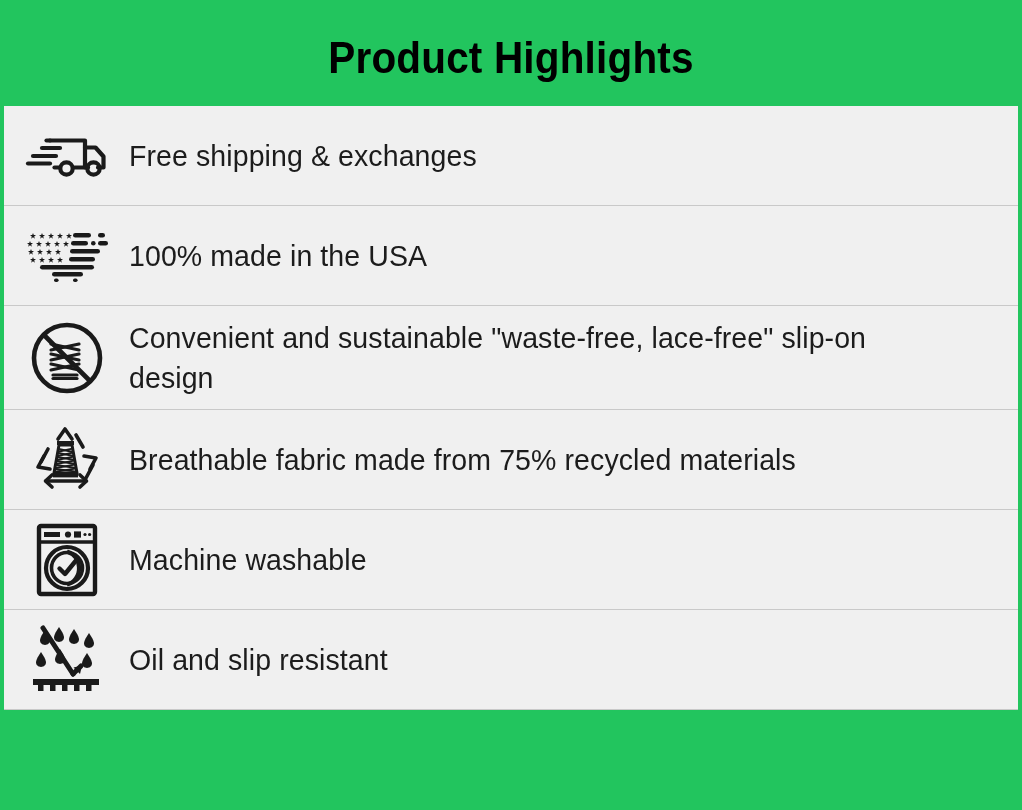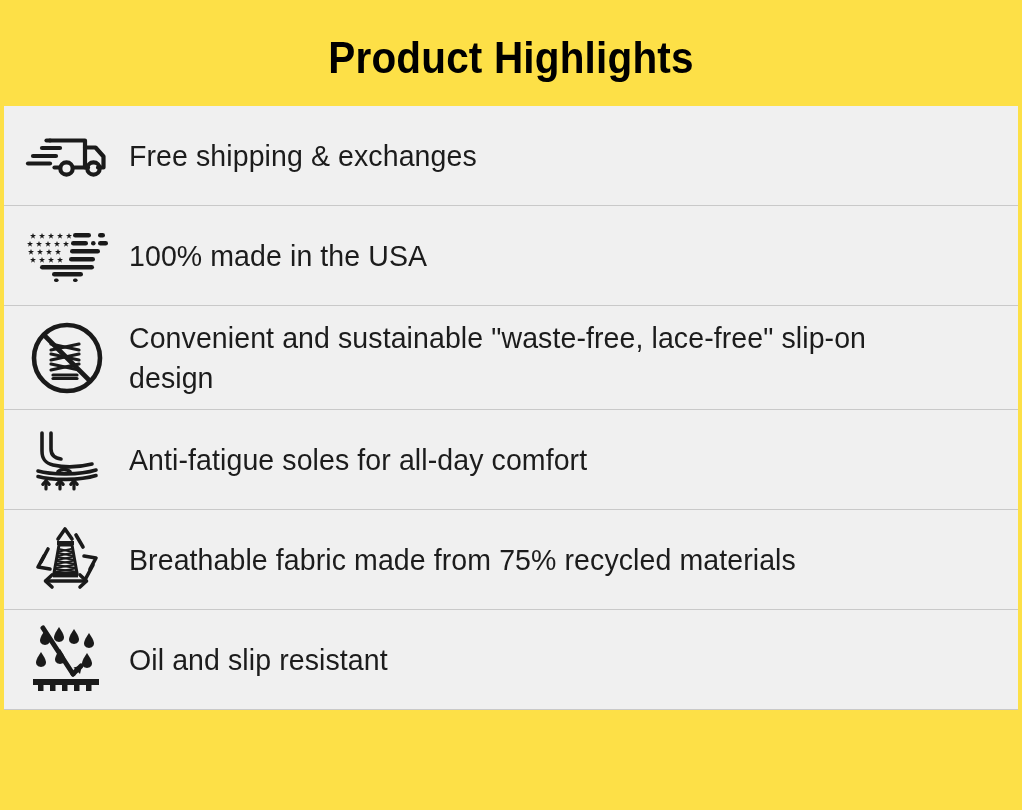--- a/index.html
+++ b/index.html
@@ -11,21 +11,21 @@
     width: 1022px;
     height: 810px;
     background: #f0f0f0;
     font-family: "Liberation Sans", sans-serif;
     color: #141414;
     overflow: hidden;
   }
   .page {
     width: 1022px;
     height: 810px;
-    background: #fde047;
+    background: #22c55e;
     position: relative;
     box-sizing: border-box;
   }
   .page-title {
     text-align: center;
     font-family: "Liberation Sans", sans-serif;
     font-weight: bold;
     font-size: 44px;
     letter-spacing: 0.2px;
     color: #000000;
@@ -177,42 +177,20 @@
             <clipPath id="lacesClip">
               <circle cx="38" cy="38" r="30"></circle>
             </clipPath>
           </defs>
           <line x1="15" y1="15" x2="61" y2="61" stroke="#1a1a1a" stroke-width="4.6" stroke-linecap="round"></line>
         </svg>
       </div>
       <div class="feature-text">Convenient and sustainable "waste-free, lace-free" slip-on design</div>
     </li>
 
-    <li class="feature-row">
-      <div class="feature-icon">
-        <svg width="78" height="62" viewBox="0 0 78 62" xmlns="http://www.w3.org/2000/svg">
-          <g stroke="#1a1a1a" stroke-width="3.6" fill="none" stroke-linecap="round" stroke-linejoin="round">
-            <path d="M14 4 V22 C14 30 17 34 25 36 C38 39 52 38 64 35"></path>
-            <path d="M23 4 V20 C23 26 26 29 33 30"></path>
-            <path d="M10 42 C24 46 52 46 68 41"></path>
-            <path d="M10 47.5 C24 51.5 52 51.5 68 46.5"></path>
-            <path d="M30 42.5 C33 39.8 39 39.8 42 42.5"></path>
-          </g>
-          <g stroke="#1a1a1a" stroke-width="3.2" stroke-linecap="round" fill="none">
-            <path d="M18 60 V52"></path>
-              <path d="M14.8 55.4 L18 51.8 L21.2 55.4"></path>
-            <path d="M32 60 V52"></path>
-              <path d="M28.8 55.4 L32 51.8 L35.2 55.4"></path>
-            <path d="M46 60 V52"></path>
-              <path d="M42.8 55.4 L46 51.8 L49.2 55.4"></path>
-          </g>
-        </svg>
-      </div>
-      <div class="feature-text">Anti-fatigue soles for all-day comfort</div>
-    </li>
 
     <li class="feature-row">
       <div class="feature-icon">
         <svg width="74" height="70" viewBox="0 0 74 70" xmlns="http://www.w3.org/2000/svg">
           <g stroke="#1a1a1a" stroke-width="3.6" fill="none" stroke-linecap="round" stroke-linejoin="round">
             <path d="M28 14 L35 4 L42 14"></path>
             <path d="M46 10 L53 22"></path>
             <path d="M60 44 L66 33 L54 31"></path>
             <path d="M63 40 L56 53"></path>
             <path d="M14 31 L8 42 L20 44"></path>
@@ -239,20 +217,38 @@
               <path d="M45.4 35.4 L26.4 39"></path>
               <path d="M46 39.4 L25.8 43"></path>
               <path d="M46.6 43.4 L25.3 46.8"></path>
             </g>
           </g>
         </svg>
       </div>
       <div class="feature-text">Breathable fabric made from 75% recycled materials</div>
     </li>
 
+    <li class="feature-row">
+      <div class="feature-icon">
+        <svg width="62" height="74" viewBox="0 0 62 74" xmlns="http://www.w3.org/2000/svg">
+          <rect x="3" y="3" width="56" height="68" rx="2" stroke="#1a1a1a" stroke-width="4.4" fill="none"></rect>
+          <line x1="3" y1="19" x2="59" y2="19" stroke="#1a1a1a" stroke-width="3.6"></line>
+          <rect x="8" y="9" width="16" height="5" fill="#1a1a1a"></rect>
+          <circle cx="32" cy="11.5" r="3.1" fill="#1a1a1a"></circle>
+          <rect x="38" y="8.4" width="7" height="6.2" fill="#1a1a1a"></rect>
+          <circle cx="49" cy="11.5" r="1.6" fill="#1a1a1a"></circle>
+          <circle cx="53.6" cy="11.5" r="1.6" fill="#1a1a1a"></circle>
+          <circle cx="31" cy="45" r="21" stroke="#1a1a1a" stroke-width="4.2" fill="none"></circle>
+          <path d="M31 28.5 C38 31 42.5 36.5 43 44 C43.6 52.5 38 60 31 61.5" stroke="#1a1a1a" stroke-width="4.2" fill="none"></path>
+          <circle cx="31" cy="45" r="15.5" stroke="#1a1a1a" stroke-width="3.6" fill="none"></circle>
+          <path d="M23.5 45.5 L29 51 L40 37.5" stroke="#1a1a1a" stroke-width="4.4" fill="none" stroke-linecap="round" stroke-linejoin="round"></path>
+        </svg>
+      </div>
+      <div class="feature-text">Machine washable</div>
+    </li>
 
     <li class="feature-row">
       <div class="feature-icon">
         <svg width="76" height="72" viewBox="0 0 76 72" xmlns="http://www.w3.org/2000/svg">
           <g fill="#1a1a1a">
             <path d="M16 6 C16 6 11 13 11 16.3 C11 19 13.2 21 16 21 C18.8 21 21 19 21 16.3 C21 13 16 6 16 6 Z"></path>
             <path d="M30 3 C30 3 25 10 25 13.3 C25 16 27.2 18 30 18 C32.8 18 35 16 35 13.3 C35 10 30 3 30 3 Z"></path>
             <path d="M45 5 C45 5 40 12 40 15.3 C40 18 42.2 20 45 20 C47.8 20 50 18 50 15.3 C50 12 45 5 45 5 Z"></path>
             <path d="M60 9 C60 9 55 16 55 19.3 C55 22 57.2 24 60 24 C62.8 24 65 22 65 19.3 C65 16 60 9 60 9 Z"></path>
             <path d="M12 28 C12 28 7 35 7 38.3 C7 41 9.2 43 12 43 C14.8 43 17 41 17 38.3 C17 35 12 28 12 28 Z"></path>

